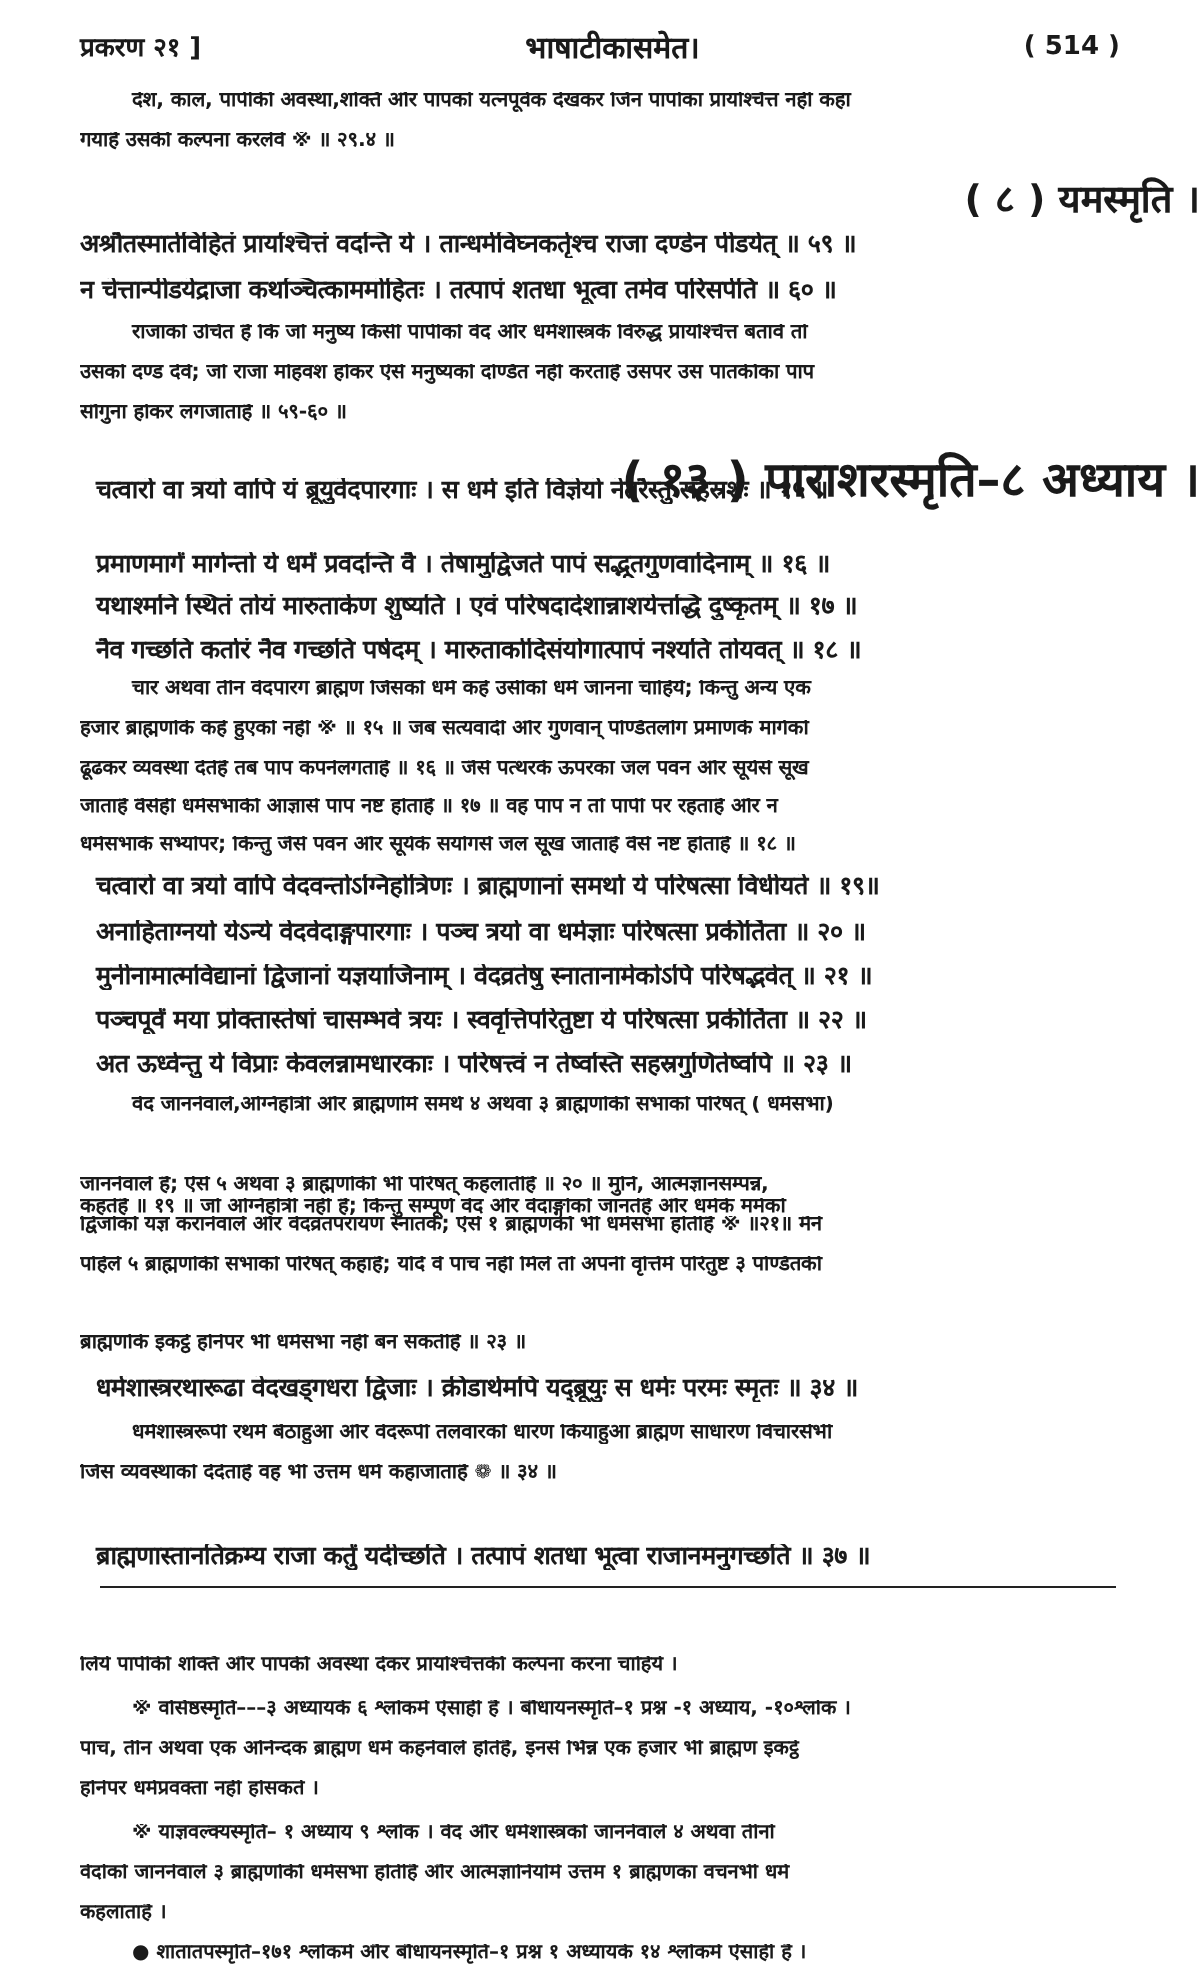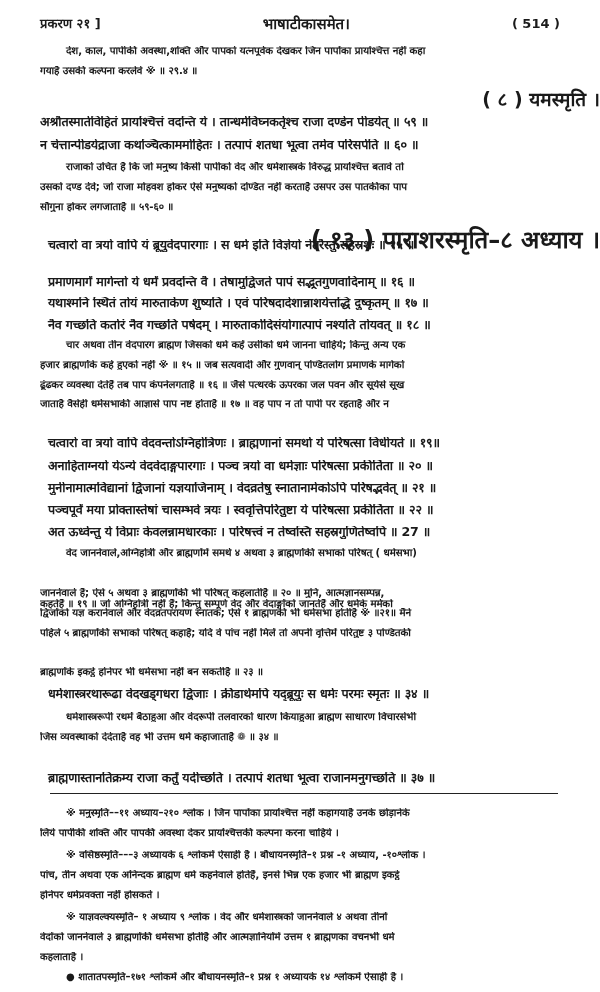--- a/index.html
+++ b/index.html
@@ -62,46 +62,43 @@
   <div class="title t2" style="top:222px">( १३ ) पाराशरस्मृति–८ अध्याय ।</div>
   <div class="line verse ind" style="top:239px">चत्वारो वा त्रयो वापि यं ब्रूयुर्वेदपारगाः । स धर्म इति विज्ञेयो नेतरैस्तु सहस्रशः ॥ १५ ॥</div>
   <div class="line verse ind" style="top:276px">प्रमाणमार्गं मार्गन्तो ये धर्मं प्रवदन्ति वै । तेषामुद्विजते पापं सद्भूतगुणवादिनाम् ॥ १६ ॥</div>
   <div class="line verse ind" style="top:297px">यथाश्मनि स्थितं तोयं मारुतार्केण शुष्यति । एवं परिषदादेशान्नाशयेत्तद्धि दुष्कृतम् ॥ १७ ॥</div>
   <div class="line verse ind" style="top:319px">नैव गच्छति कर्तारं नैव गच्छति पर्षदम् । मारुतार्कादिसंयोगात्पापं नश्यति तोयवत् ॥ १८ ॥</div>
 
   <div class="line prose indent" style="top:340px">चार अथवा तीन वेदपारग ब्राह्मण जिसको धर्म कहें उसीको धर्म  जानना  चाहिये;  किन्तु  अन्य एक</div>
   <div class="line prose" style="top:360px">हजार ब्राह्मणोंके कहे हुएको नहीं ※ ॥ १५ ॥ जब सत्यवादी और  गुणवान् पण्डितलोग  प्रमाणके  मार्गको</div>
   <div class="line prose" style="top:380px">ढूंढकर व्यवस्था देतेहैं तब पाप कंपनेलगताहै  ॥ १६ ॥ जैसे पत्थरके ऊपरका जल पवन  और सूर्यसे  सूख</div>
   <div class="line prose" style="top:399px">जाताहै वैसेही धर्मसभाकी आज्ञासे पाप  नष्ट  होताहै  ॥ १७ ॥ वह पाप न तो  पापी  पर   रहताहै और न</div>
+  <div class="line prose" style="top:418px">धर्मसभाके सभ्योंपर; किन्तु जैसे पवन और सूर्यके संयोगसे जल सूख जाताहै वैसे नष्ट होताहै ॥ १८ ॥</div>
 
   <div class="line verse ind" style="top:437px">चत्वारो वा त्रयो वापि वेदवन्तोऽग्निहोत्रिणः । ब्राह्मणानां समर्था ये परिषत्सा विधीयते ॥ १९॥</div>
   <div class="line verse ind" style="top:460px">अनाहिताग्नयो येऽन्ये वेदवेदाङ्गपारगाः । पञ्च त्रयो वा धर्मज्ञाः परिषत्सा प्रकीर्तिता ॥ २० ॥</div>
   <div class="line verse ind" style="top:482px">मुनीनामात्मविद्यानां द्विजानां यज्ञयाजिनाम् । वेदव्रतेषु स्नातानामेकोऽपि परिषद्भवेत् ॥ २१ ॥</div>
   <div class="line verse ind" style="top:504px">पञ्चपूर्वं मया प्रोक्तास्तेषां चासम्भवे त्रयः । स्ववृत्तिपरितुष्टा ये परिषत्सा प्रकीर्तिता ॥ २२ ॥</div>
-  <div class="line verse ind" style="top:526px">अत ऊर्ध्वन्तु ये विप्राः केवलन्नामधारकाः । परिषत्त्वं न तेष्वस्ति सहस्रगुणितेष्वपि ॥ 27 ॥</div>
+  <div class="line verse ind" style="top:526px">अत ऊर्ध्वन्तु ये विप्राः केवलन्नामधारकाः । परिषत्त्वं न तेष्वस्ति सहस्रगुणितेष्वपि ॥ २३ ॥</div>
 
   <div class="line prose indent" style="top:548px">वेद जाननेवाले,अग्निहोत्री और ब्राह्मणोंमें समर्थ ४ अथवा ३ ब्राह्मणोंकी सभाको परिषत्  ( धर्मसभा)</div>
   <div class="line prose" style="top:599px">कहतेहैं ॥ १९ ॥ जो अग्निहोत्री नहीं हैं; किन्तु  सम्पूर्ण  वेद   और वेदाङ्गोंको जानतेहैं  और  धर्मके  मर्मको</div>
   <div class="line prose" style="top:588px">जाननेवाले हैं; ऐसे ५ अथवा ३  ब्राह्मणोंकी  भी परिषत्  कहलातीहै  ॥  २० ॥ मुनि,  आत्मज्ञानसम्पन्न,</div>
   <div class="line prose" style="top:608px">द्विजोंको यज्ञ करानेवाले  और वेदव्रतपरायण स्नातक; ऐसे १  ब्राह्मणकी भी धर्मसभा होतीहै ※ ॥२१॥ मैंने</div>
   <div class="line prose" style="top:628px">पहिले ५ ब्राह्मणोंकी सभाको  परिषत् कहाहै; यदि वे पांच नहीं मिलें तो अपनी वृत्तिमें  परितुष्ट ३ पण्डितकी</div>
   <div class="line prose" style="top:667px">ब्राह्मणोंके इकट्ठे होनेपर भी धर्मसभा नहीं बन सकतीहै ॥ २३ ॥</div>
 
   <div class="line verse ind" style="top:688px">धर्मशास्त्ररथारूढा वेदखड्गधरा द्विजाः । क्रीडार्थमपि यद्ब्रूयुः स धर्मः परमः स्मृतः ॥ ३४ ॥</div>
   <div class="line prose indent" style="top:712px">धर्मशास्त्ररूपी रथमें बैठाहुआ और वेदरूपी  तलवारको धारण कियाहुआ  ब्राह्मण साधारण विचारसेभी</div>
   <div class="line prose" style="top:732px">जिस व्यवस्थाको देदेताहै वह भी उत्तम धर्म कहाजाताहै ❁ ॥ ३४ ॥</div>
 
   <div class="line verse ind" style="top:772px">ब्राह्मणास्तानतिक्रम्य राजा कर्तुं यदीच्छति । तत्पापं शतधा भूत्वा राजानमनुगच्छति ॥ ३७ ॥</div>
 
   <div class="rule" style="top:793px"></div>
 
-  <div class="line foot indent" style="top:808px">
-    <span class="mark">※</span>
-    <span>मनुस्मृति––११ अध्याय–२१० श्लोक । जिन पापोंका प्रायश्चित्त नहीं कहागयाहै उनके  छोड़ानेके</span>
-  </div>
   <div class="line foot" style="top:828px">लिये पापीकी शक्ति और पापकी अवस्था देकर प्रायश्चित्तकी कल्पना करना चाहिये ।</div>
 
   <div class="line foot indent" style="top:850px">
     <span class="mark">※</span>
     <span>वसिष्ठस्मृति–––३ अध्यायके ६ श्लोकमें ऐसाही है । बौधायनस्मृति–१ प्रश्न -१  अध्याय, -१०श्लोक ।</span>
   </div>
   <div class="line foot" style="top:870px">पांच, तीन अथवा एक अनिन्दक ब्राह्मण धर्म कहनेवाले होतेहैं,  इनसे  भिन्न  एक  हजार  भी ब्राह्मण  इकट्ठे</div>
   <div class="line foot" style="top:890px">होनेपर धर्मप्रवक्ता नहीं होसकते ।</div>
 
   <div class="line foot indent" style="top:912px">

